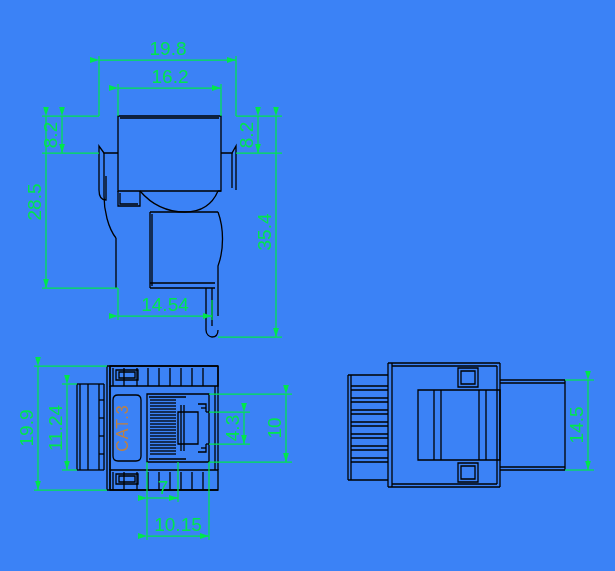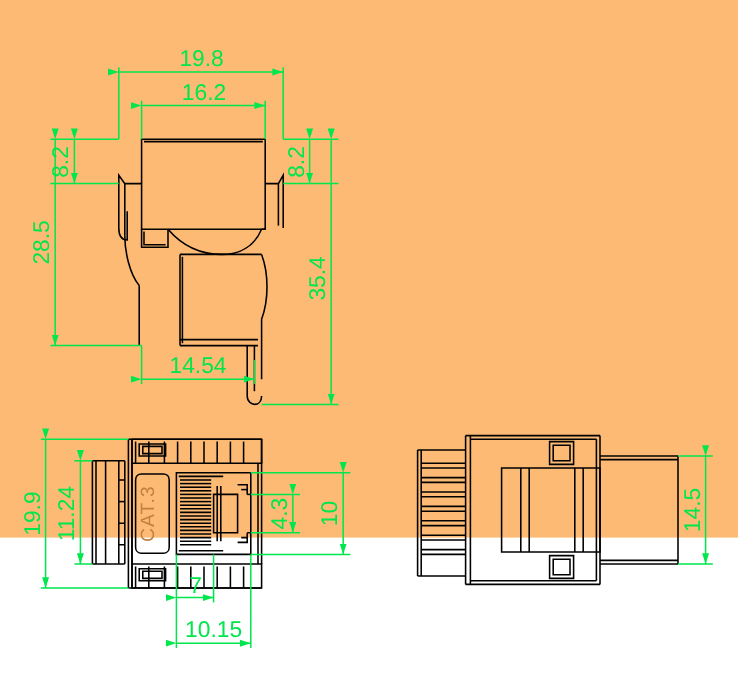--- a/index.html
+++ b/index.html
@@ -1,18 +1,18 @@
 <!DOCTYPE html>
 <html><head>
 <meta charset="utf-8">
 <style>
   html,body{margin:0;padding:0;background:#ffffff;}
   body{width:615px;height:571px;overflow:hidden;
        font-family:"Liberation Sans","DejaVu Sans",sans-serif;}
-  #sheet{position:relative;width:615px;height:448px;background:#fdba74;}
+  #sheet{position:relative;width:615px;height:571px;background:#3b82f6;}
   svg{display:block;}
   .dimtxt{font-family:"Liberation Sans","DejaVu Sans",sans-serif;}
 </style>
 </head>
 <body>
 
 <div id="sheet">
 <svg width="615" height="571" viewBox="0 0 615 571">
 
   <defs>

